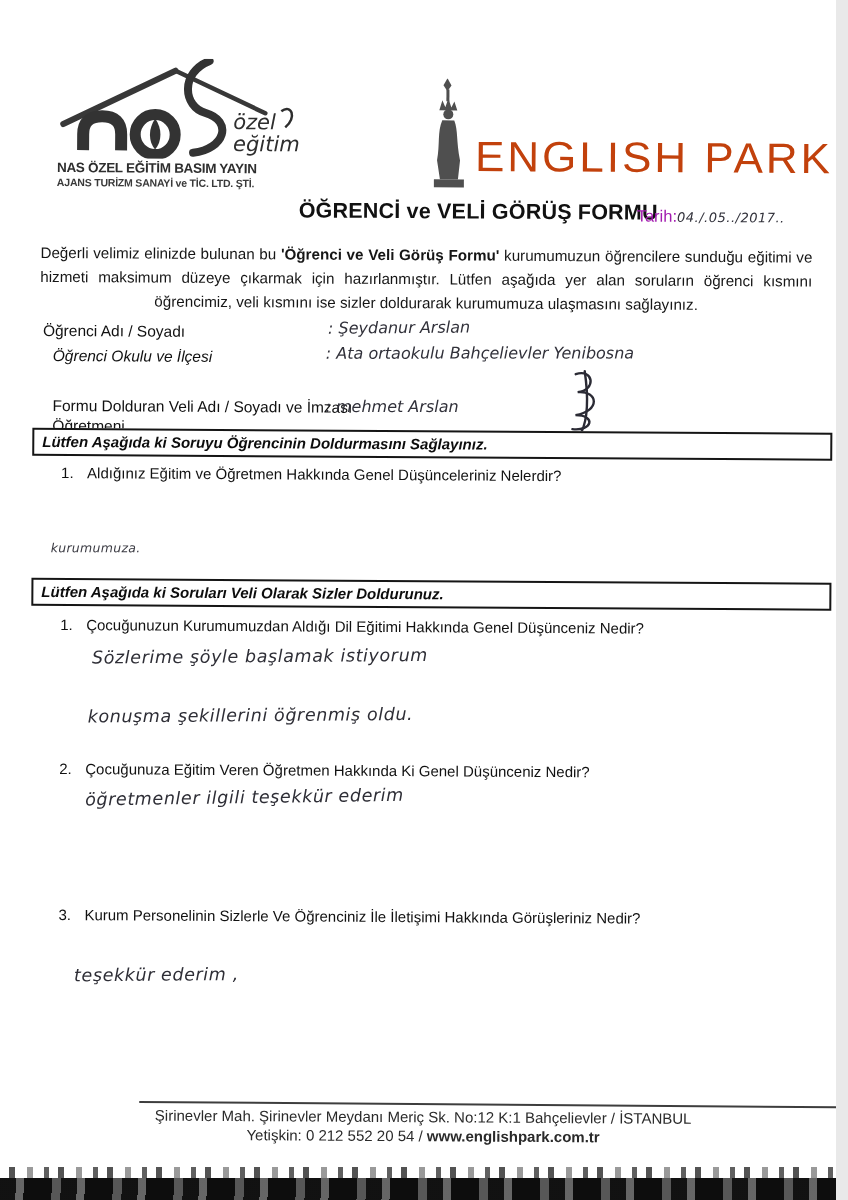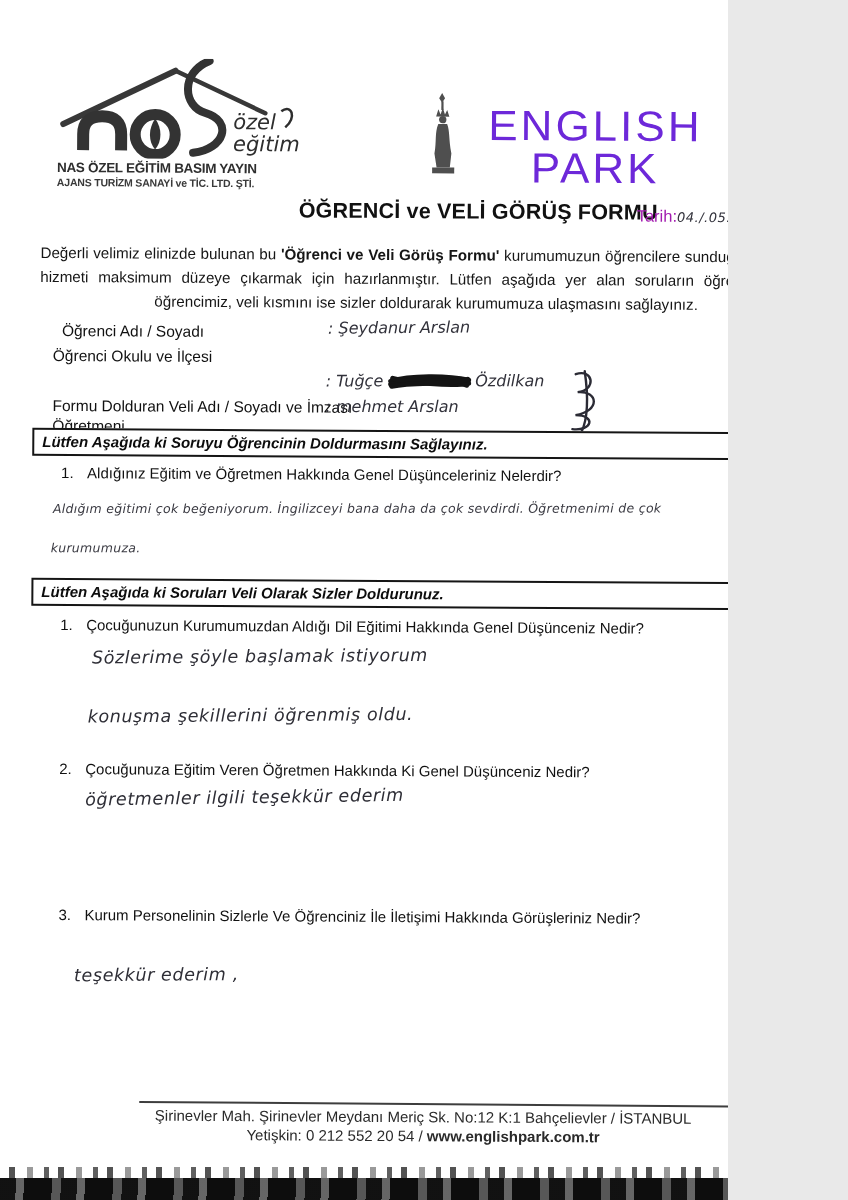--- a/index.html
+++ b/index.html
@@ -4,34 +4,34 @@
 <style>
   html,body{margin:0;padding:0;}
   body{
     width:848px;height:1200px;
     background:#e9e9e9;
     font-family:"Liberation Sans",sans-serif;
     color:#1c1c1c;
     overflow:hidden;
   }
   .page{
-    position:relative;width:728px;height:1200px;background:#ffffff;overflow:hidden;
+    position:relative;width:836px;height:1200px;background:#ffffff;overflow:hidden;
   }
   .tilt{position:absolute;inset:0;transform:rotate(0.35deg);transform-origin:60px 0;}
 
   
   .nas-logo{position:absolute;left:58px;top:58px;width:262px;}
   .nas-logo svg{display:block;}
   .nas-line1{font-size:13.5px;font-weight:bold;letter-spacing:-0.3px;color:#2e2e2e;margin-top:2px;}
   .nas-line2{font-size:10.5px;font-weight:bold;letter-spacing:-0.2px;color:#3a3a3a;margin-top:1px;}
 
   .ep-logo{position:absolute;left:428px;top:76px;display:flex;align-items:flex-end;}
   .ep-text{
-    font-size:44px;line-height:1;letter-spacing:3px;color:#6d28d9;
-    margin-left:4px;transform:scaleY(0.96);
+    font-size:44px;line-height:1;letter-spacing:3px;color:#c2410c;
+    margin-left:4px;margin-bottom:12px;transform:scaleY(0.96);
     font-family:"Liberation Sans",sans-serif;
     text-align:center;
   }
 
   
   .form-title{position:absolute;left:300px;top:197px;font-size:21.5px;font-weight:bold;letter-spacing:0.2px;color:#111;}
   .date-wrap{position:absolute;left:638px;top:203px;white-space:nowrap;}
   .date-label{font-size:16.5px;color:#a21caf;}
   .hw{font-family:"DejaVu Sans",sans-serif;font-style:italic;color:#31313a;}
   .date-value{font-size:13px;letter-spacing:0.5px;}
@@ -128,52 +128,42 @@
       <div class="ep-text">ENGLISH PARK</div>
     </div>
 
     <div class="form-title">ÖĞRENCİ ve VELİ GÖRÜŞ FORMU</div>
     <div class="date-wrap">
       <span class="date-label">Tarih:</span><span class="hw date-value">04./.05../2017..</span>
     </div>
 
     <div class="intro"><span>Değerli velimiz elinizde bulunan bu </span><b>'Öğrenci ve Veli Görüş Formu'</b><span> kurumumuzun öğrencilere sunduğu eğitimi ve hizmeti maksimum düzeye çıkarmak için hazırlanmıştır. Lütfen aşağıda yer alan soruların öğrenci kısmını öğrencimiz, veli kısmını ise sizler doldurarak kurumumuza ulaşmasını sağlayınız.</span></div>
 
-    <div class="field-label" style="left:64px;top:322px;">Öğrenci Adı / Soyadı</div>
-    <div class="field-label" style="left:55px;top:347px;">Öğrenci Okulu ve İlçesi</div>
+    <div class="field-label" style="left:45px;top:322px;">Öğrenci Adı / Soyadı</div>
+    <div class="field-label" style="left:55px;top:347px;font-style:italic;">Öğrenci Okulu ve İlçesi</div>
     <div class="field-label" style="left:55px;top:376px;margin-top:41px;">Öğretmeni</div>
     <div class="field-label" style="left:55px;top:397px;">Formu Dolduran Veli Adı / Soyadı ve İmzası</div>
 
     <div class="field-value hw rot-a" style="left:330px;top:316px;">: Şeydanur Arslan</div>
-    <div class="field-value hw rot-b" style="left:328px;top:369px;">
-      <span>: Tuğçe</span><span class="scribble"><svg width="84" height="16" viewBox="0 0 84 16">
-            <g stroke="#141414" stroke-width="5" fill="none" stroke-linecap="round">
-              <path d="M3 8 C22 2 60 2 81 7"></path>
-              <path d="M3 11 C26 5 56 15 81 10"></path>
-              <path d="M5 5 C30 13 58 3 79 12"></path>
-              <path d="M4 13 C28 8 60 12 80 6"></path>
-            </g>
-          </svg></span><span>Özdilkan</span>
-    </div>
+    <div class="field-value hw rot-b" style="left:328px;top:341px;">: Ata ortaokulu Bahçelievler Yenibosna</div>
     <div class="field-value hw rot-b" style="left:328px;top:395px;">: mehmet Arslan</div>
 
     <svg width="62" height="64" viewBox="0 0 62 64" style="position:absolute;left:548px;top:366px;">
       <g stroke="#2b2b35" stroke-width="2.4" fill="none" stroke-linecap="round">
         <path d="M30 5 C48 -1 51 21 32 23 C53 21 55 42 30 46 C51 46 47 62 27 60"></path>
         <path d="M39 2 C42 22 44 46 36 63"></path>
       </g>
     </svg>
 
     <div class="section-header" style="top:428px;">Lütfen Aşağıda ki Soruyu Öğrencinin Doldurmasını Sağlayınız.</div>
 
     <div class="q" style="left:64px;top:464px;">
       <span class="q-num">1.</span>
       <span>Aldığınız Eğitim ve Öğretmen Hakkında Genel Düşünceleriniz Nelerdir?</span>
     </div>
-    <div class="hw-line hw hw-small rot-b" style="left:56px;top:499px;">Aldığım eğitimi çok beğeniyorum. İngilizceyi bana daha da çok sevdirdi. Öğretmenimi de çok</div>
     <div class="hw-line hw hw-small rot-b" style="left:54px;top:540px;">kurumumuza.</div>
 
     <div class="section-header" style="top:578px;">Lütfen Aşağıda ki Soruları Veli Olarak Sizler Doldurunuz.</div>
 
     <div class="q" style="left:64px;top:616px;">
       <span class="q-num">1.</span>
       <span>Çocuğunuzun Kurumumuzdan Aldığı Dil Eğitimi Hakkında Genel Düşünceniz Nedir?</span>
     </div>
     <div class="hw-line hw hw-med rot-a" style="left:96px;top:645px;">Sözlerime şöyle başlamak istiyorum</div>
     <div class="hw-line hw hw-med rot-a" style="left:92px;top:704px;">konuşma şekillerini öğrenmiş oldu.</div>

